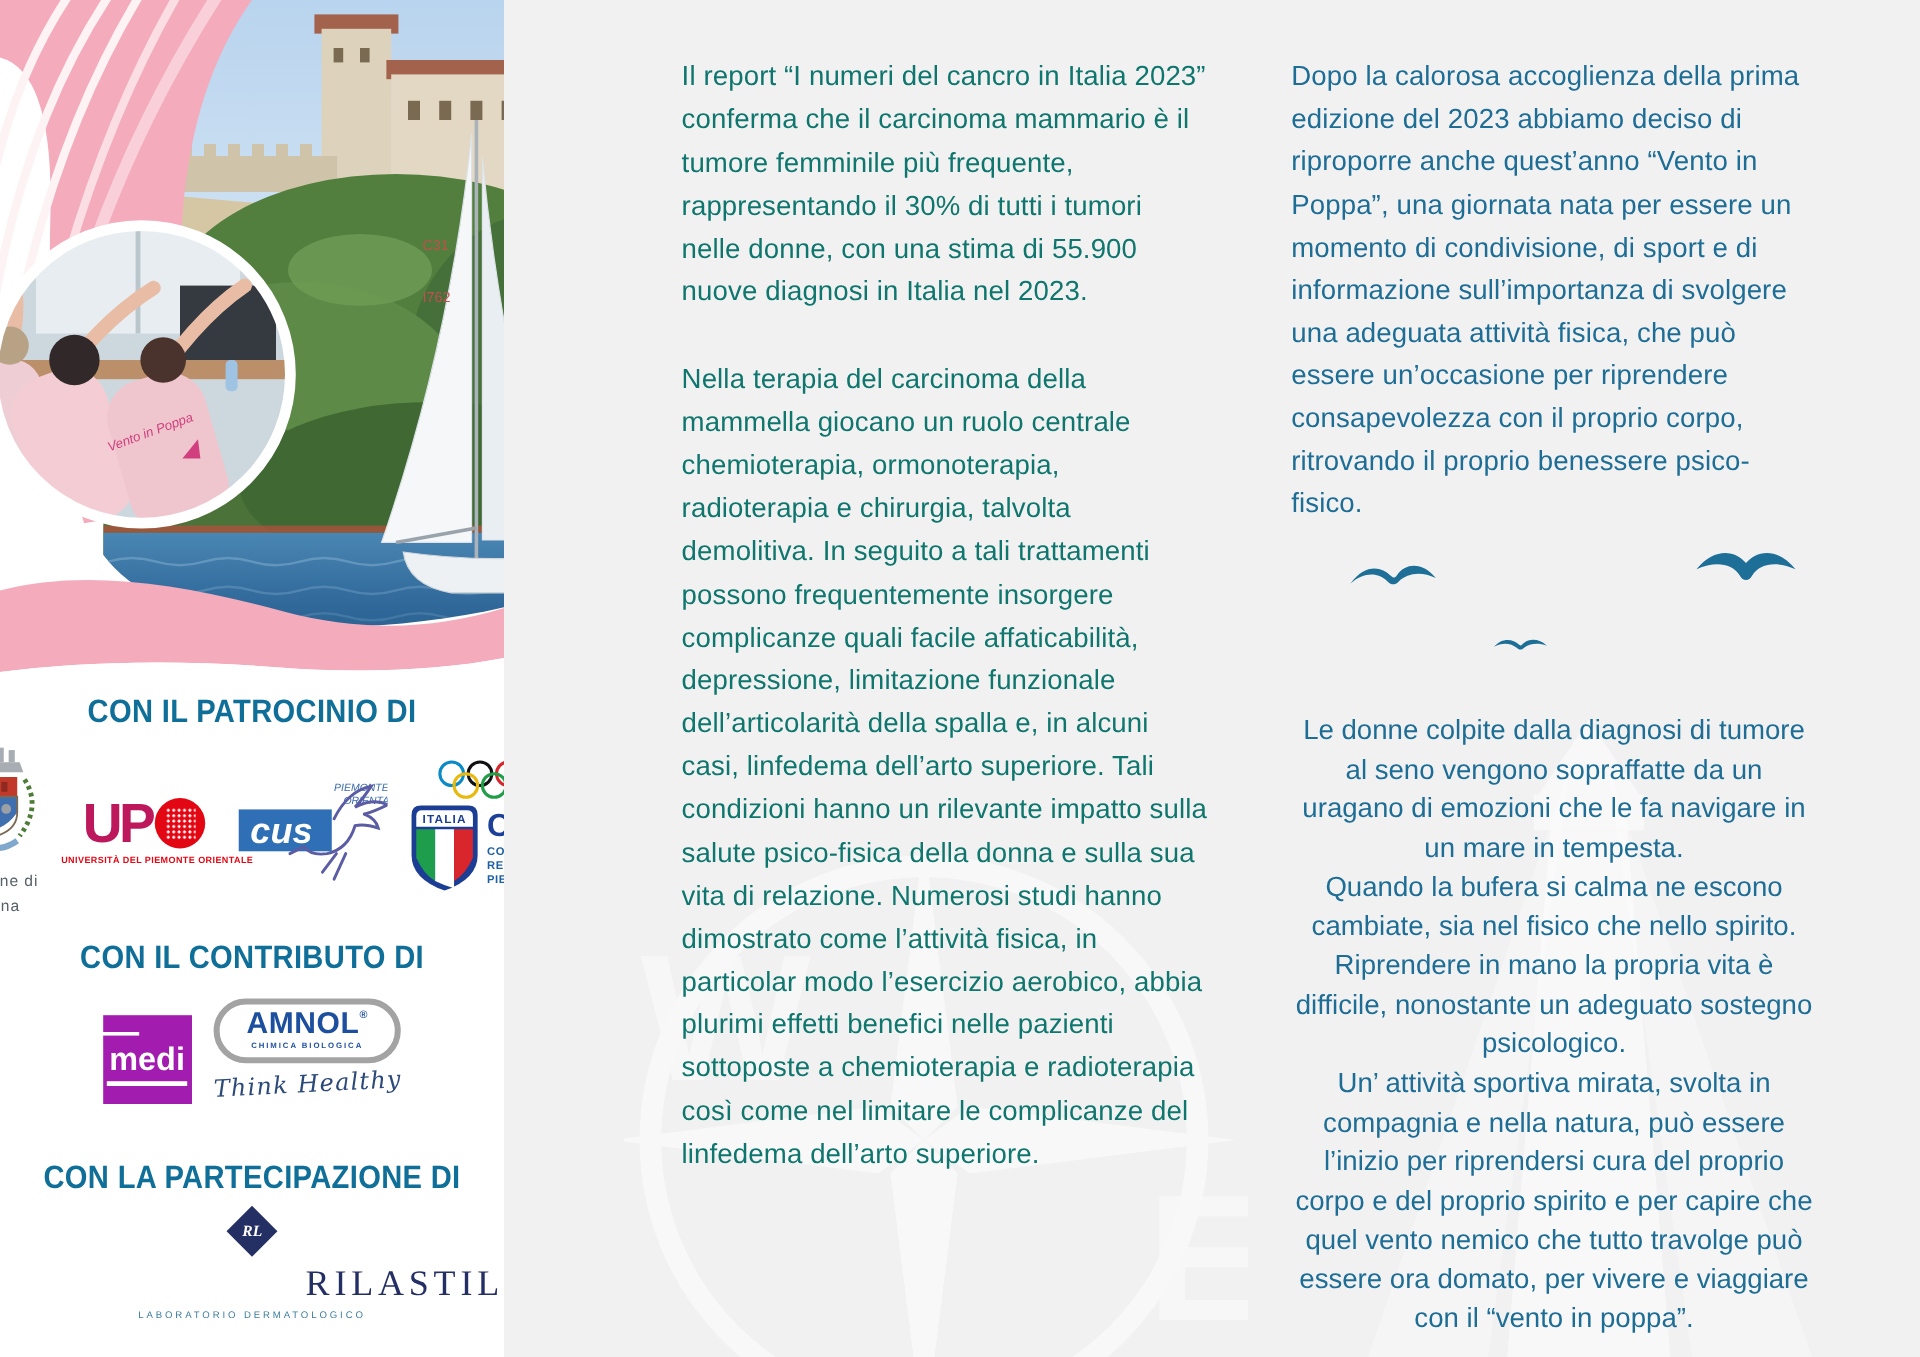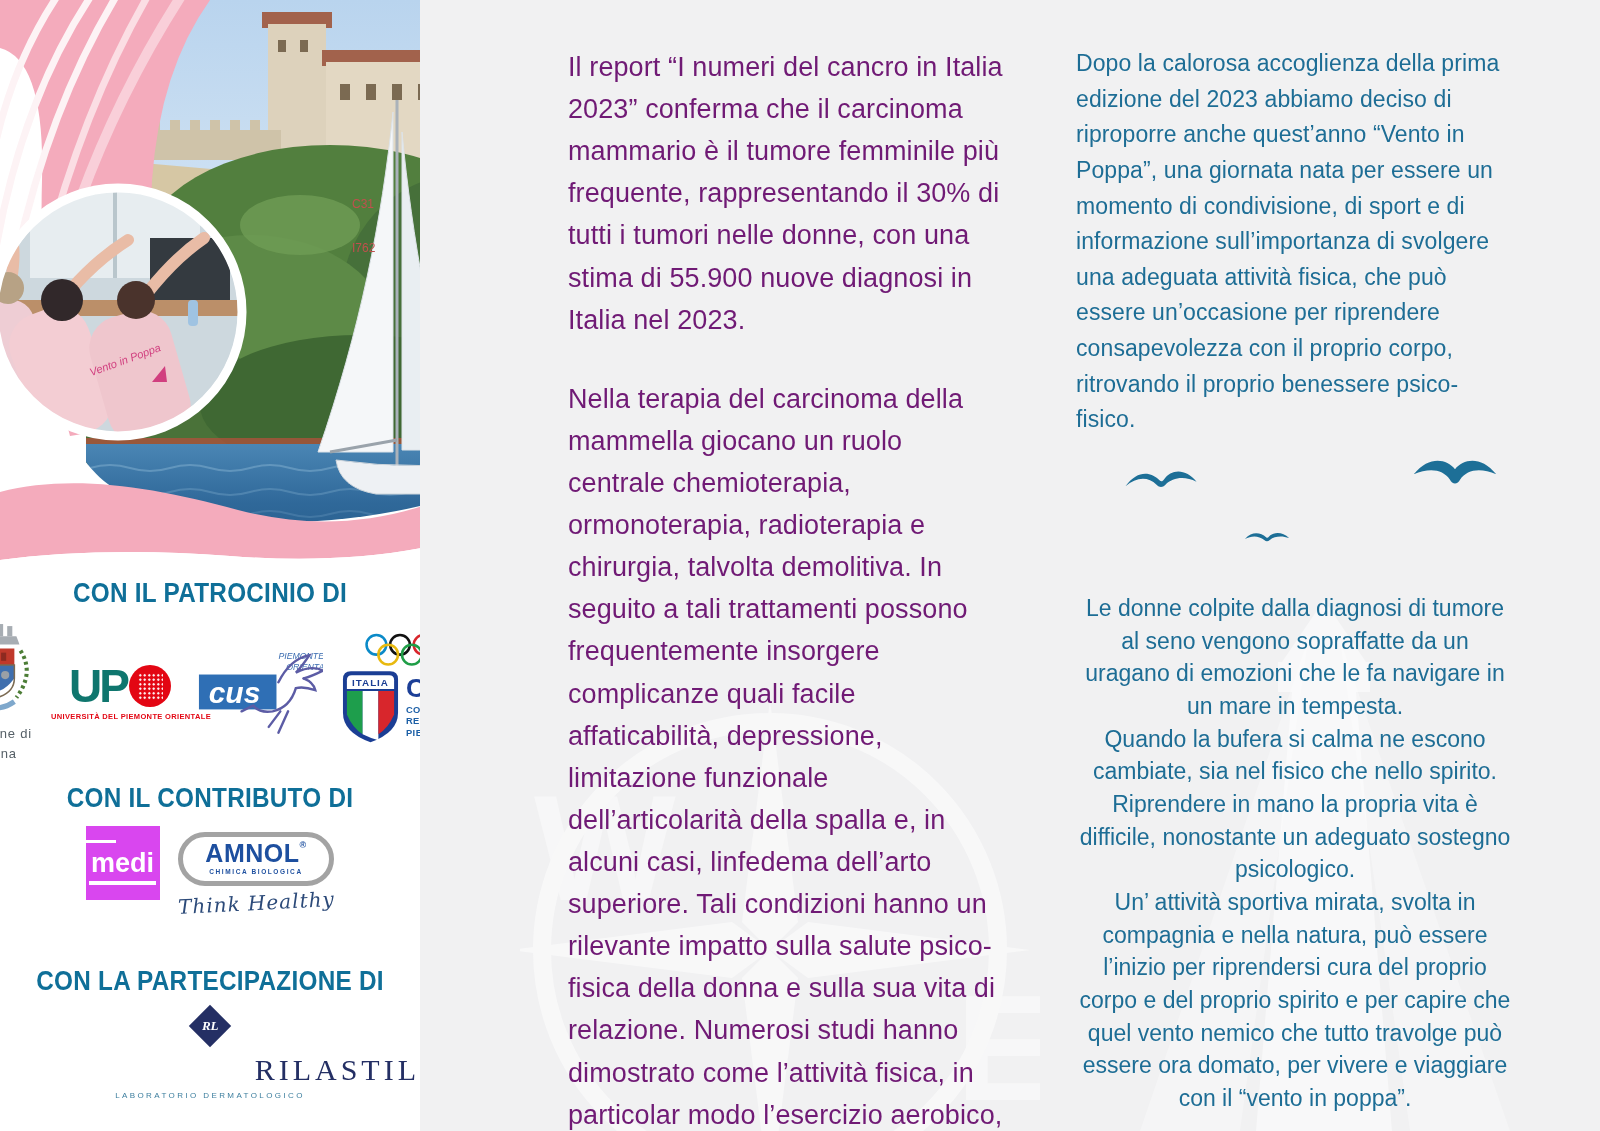--- a/index.html
+++ b/index.html
@@ -21,33 +21,33 @@
     letter-spacing:.3px; transform:scaleX(.9); white-space:nowrap;
   }
   .patrocinio-row {
     display:flex; align-items:center; justify-content:center;
     gap:8px; margin-top:8px; height:152px;
   }
   figure { text-align:center; }
   .comune-caption span { display:block; font-size:13px; color:#566067; letter-spacing:.8px; line-height:1.55; }
   .comune-caption { margin-top:2px; }
   .upo-mark { display:flex; align-items:flex-end; justify-content:center; }
-  .upo-letters { font-size:46px; font-weight:800; color:#0f766e; letter-spacing:-3px; line-height:.9; }
+  .upo-letters { font-size:46px; font-weight:800; color:#be185d; letter-spacing:-3px; line-height:.9; }
   .upo-o { width:42px; height:42px; border-radius:50%; background:#e30613; margin-left:2px; position:relative; }
   .upo-o::after {
     content:""; position:absolute; left:9px; top:8px; width:25px; height:27px;
     background-image:radial-gradient(#ffffff 1.1px, rgba(255,255,255,0) 1.3px);
     background-size:4.5px 4.5px;
   }
   .upo-sub { font-size:7.5px; font-weight:700; color:#e30613; letter-spacing:.35px; margin-top:5px; white-space:nowrap; }
   .contributo-row {
     display:flex; align-items:flex-start; justify-content:center;
     gap:18px; margin-top:12px; height:122px;
   }
-  .medi-box { width:74px; height:74px; background:#d946ef; display:flex; align-items:center; justify-content:center; margin-top:0; }
+  .medi-box { width:74px; height:74px; background:#a21caf; display:flex; align-items:center; justify-content:center; margin-top:20px; }
   .medi-word { color:#fff; font-size:27px; font-weight:700; position:relative; line-height:1; }
   .medi-word::after { content:""; position:absolute; left:-2px; right:-2px; bottom:-8px; height:3.5px; background:#fff; }
   .medi-word::before { content:""; position:absolute; left:-13px; top:-10px; width:60%; height:3.5px; background:#fff; }
   .amnol { margin-top:6px; }
   .amnol-pill { border:5px solid #a3a3a3; border-radius:60px; padding:4px 20px 6px; text-align:center; }
   .amnol-word { font-size:25px; font-weight:800; color:#1d4f9f; letter-spacing:.5px; line-height:1; }
   .amnol-word sup { font-size:9px; font-weight:700; vertical-align:top; }
   .amnol-sub { display:block; font-size:6.5px; font-weight:700; letter-spacing:1.6px; color:#1d4f9f; margin-top:2px; }
   .amnol-tagline {
     font-family:"DejaVu Serif",serif; font-style:italic; font-size:20px;
@@ -58,21 +58,21 @@
   .rilastil { text-align:center; margin-top:14px; }
   .ril-diamond { width:30px; height:30px; background:#242f64; transform:rotate(45deg); margin:4px auto 12px; display:flex; align-items:center; justify-content:center; }
   .ril-diamond span { transform:rotate(-45deg); color:#fff; font-size:13px; font-weight:700; font-style:italic; font-family:"Liberation Serif",serif; }
   .ril-word { font-family:"Liberation Serif",serif; font-size:30px; letter-spacing:4px; color:#242f64;text-align:right; }
   .ril-sub { font-size:8px; letter-spacing:2.4px; color:#3c7e9e; margin-top:4px; }
   
   .col-mid {
     position:absolute; left:520px; top:0; width:520px; height:1131px;
     padding:46px 34px 0 48px; overflow:hidden;
   }
-  .col-mid p { position:relative; font-size:27px; line-height:1.56; color:#701a75; margin-bottom:37px; letter-spacing:.1px; }
+  .col-mid p { position:relative; font-size:23px; line-height:1.56; color:#0f766e; margin-bottom:37px; letter-spacing:.1px; }
   .wm { position:absolute; left:0; top:0; pointer-events:none; }
   
   .col-right {
     position:absolute; left:1040px; top:0; width:560px; height:1131px;
     padding:46px 86px 0 36px; overflow:hidden;
   }
   .col-right .lead { position:relative; font-size:23px; line-height:1.55; color:#1d6d95; letter-spacing:.1px; }
   .birds { position:relative; height:116px; margin-top:14px; }
   .bird { position:absolute; }
   .bird svg { display:block; width:100%; height:auto; }

